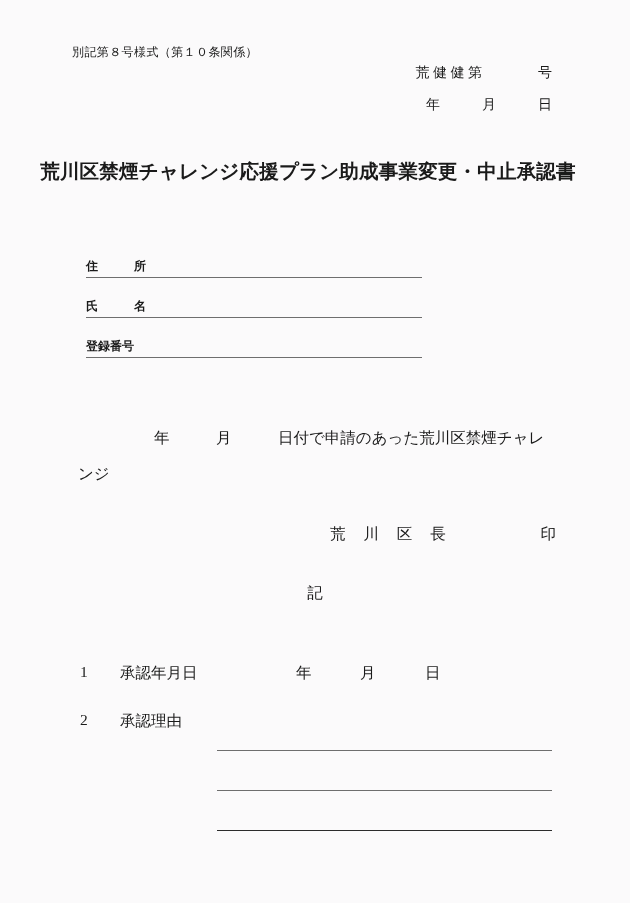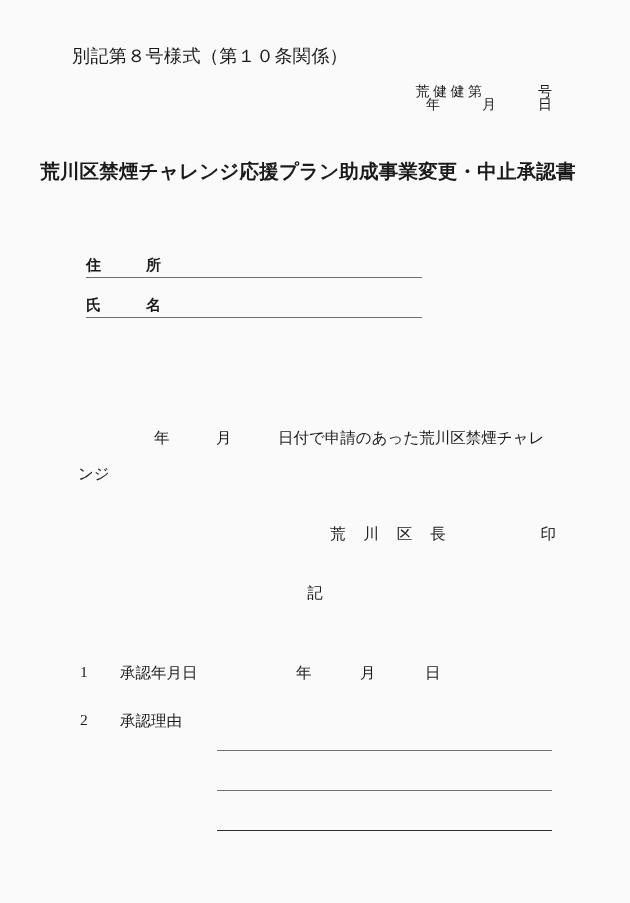--- a/index.html
+++ b/index.html
@@ -19,32 +19,32 @@
     box-sizing: border-box;
   }
 
   
   .abs { position: absolute; white-space: pre; }
 
   
   .form-no {
     left: 72px;
     top: 44px;
-    font-size: 18px;
+    font-size: 12px;
     letter-spacing: 0.4px;
   }
 
   
   .hdr {
     right: 78px;
     width: 260px;
     text-align: right;
     font-size: 14px;
   }
-  .hdr-line1 { top: 64px; margin-top: 19px; }
+  .hdr-line1 { top: 64px; }
   .hdr-line2 { top: 96px; }
 
   
   .doc-title {
     left: 0;
     right: 14px;
     top: 158px;
     text-align: center;
     font-size: 19.5px;
     font-weight: bold;
@@ -61,21 +61,21 @@
   .field-row {
     position: relative;
     height: 40px;
     border-bottom: 1.4px solid #6e6e6e;
     box-sizing: border-box;
   }
   .field-row .flabel {
     position: absolute;
     left: 0;
     bottom: 2px;
-    font-size: 15px;
+    font-size: 12px;
     font-weight: bold;
     white-space: pre;
   }
   .field-row .fvalue {
     position: absolute;
     left: 96px;
     bottom: 2px;
     right: 0;
     font-size: 15px;
     white-space: pre;
@@ -155,20 +155,24 @@
 
   <div class="abs doc-title">荒川区禁煙チャレンジ応援プラン助成事業変更・中止承認書</div>
 
   <div class="fields">
     <div class="field-row">
       <span class="flabel">住　　　所</span>
       <span class="fvalue"></span>
     </div>
     <div class="field-row">
       <span class="flabel">氏　　　名</span>
+      <span class="fvalue"></span>
+    </div>
+    <div class="field-row">
+      <span class="flabel">登録番号</span>
       <span class="fvalue"></span>
     </div>
   </div>
 
   <div class="body-para">
     <span class="indent"></span><span>年　　　月　　　日付で申請のあった荒川区禁煙チャレンジ</span><br>
   </div>
 
   <div class="signature">
     <span class="seal">印</span>

